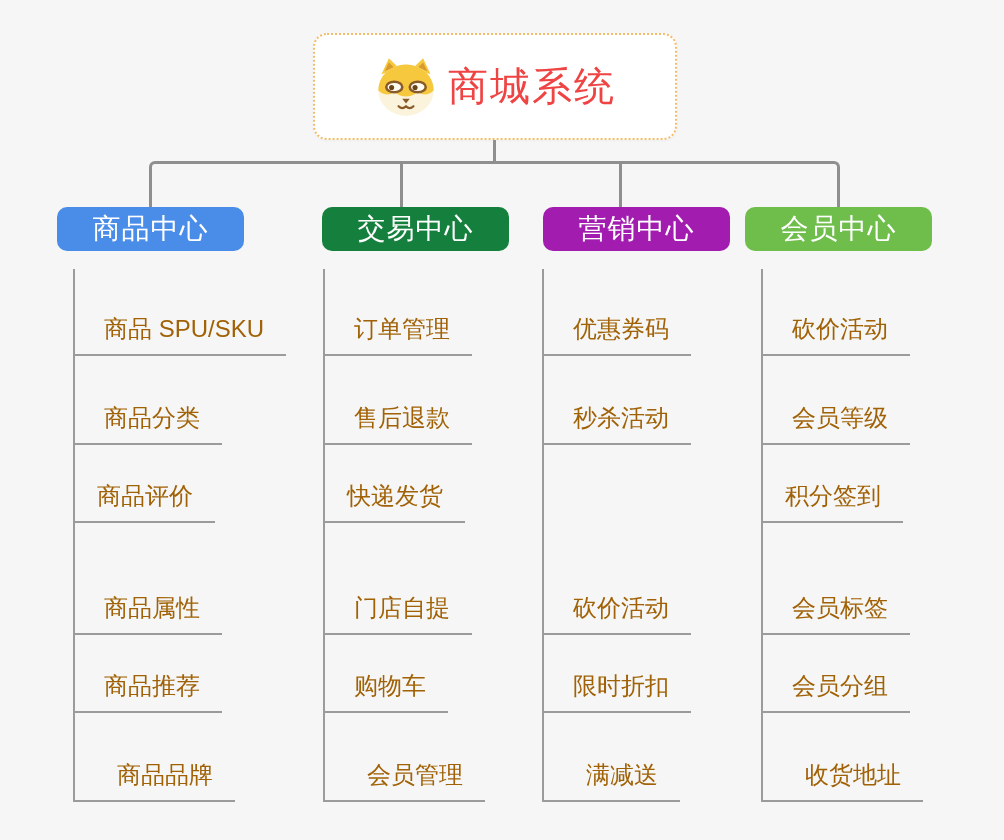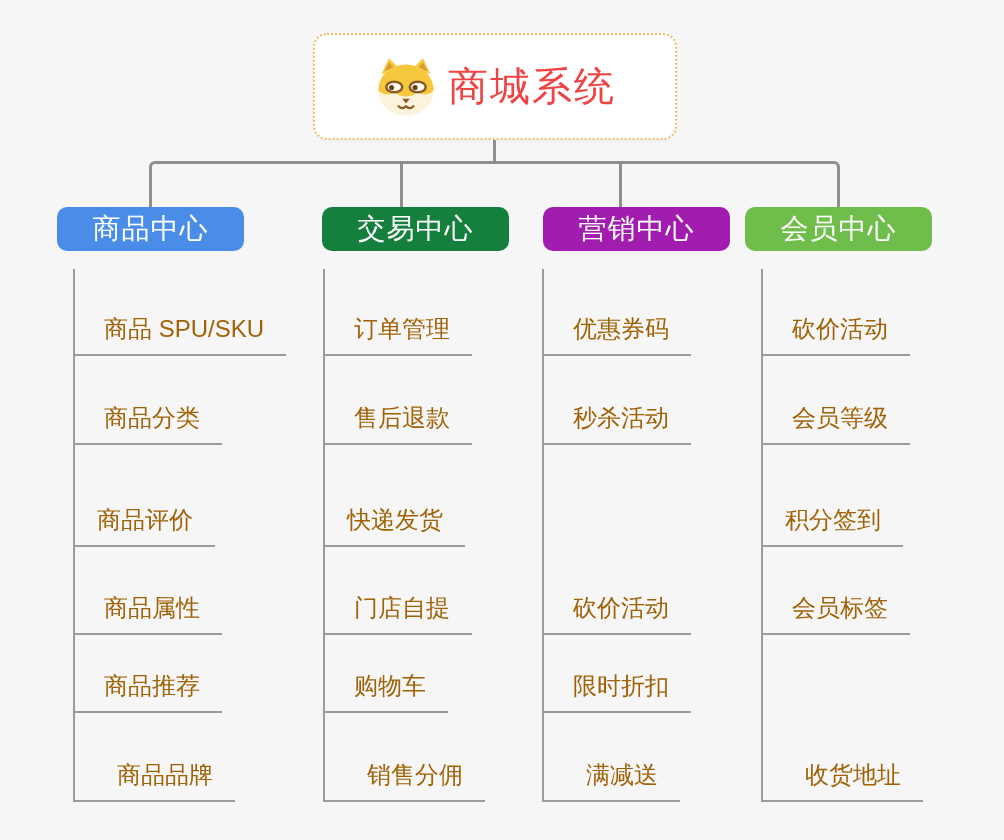--- a/index.html
+++ b/index.html
@@ -96,21 +96,21 @@
     display: inline-block;
     white-space: nowrap;
     font-size: 24px;
     line-height: 38px;
     color: #a16207;
     padding: 0 22px 6px 31px;
     border-bottom: 2px solid #9B9B9B;
   }
   .leaf.r1 { top: 41px; }
   .leaf.r2 { top: 130px; }
-  .leaf.r3 { top: 232px; padding-left: 24px; }
+  .leaf.r3 { top: 208px; padding-left: 24px; }
   .leaf.r4 { top: 320px; }
   .leaf.r5 { top: 398px; }
   .leaf.r6 { top: 487px; padding-left: 44px; }
 </style>
 </head>
 <body>
 
 <div class="canvas">
 
   <div class="root-node" style="border-color: rgb(244, 188, 105);">
@@ -152,34 +152,35 @@
     <div class="leaf r6">商品品牌</div>
   </div>
 
   <div class="col" style="left:323px">
     <div class="trunk"></div>
     <div class="leaf r1">订单管理</div>
     <div class="leaf r2">售后退款</div>
     <div class="leaf r3">快递发货</div>
     <div class="leaf r4">门店自提</div>
     <div class="leaf r5">购物车</div>
-    <div class="leaf r6">销售分佣</div>
+    <div class="leaf r6">会员管理</div>
   </div>
 
   <div class="col" style="left:542px">
     <div class="trunk"></div>
     <div class="leaf r1">优惠券码</div>
     <div class="leaf r2">秒杀活动</div>
     <div class="leaf r4">砍价活动</div>
     <div class="leaf r5">限时折扣</div>
     <div class="leaf r6">满减送</div>
   </div>
 
   <div class="col" style="left:761px">
     <div class="trunk"></div>
     <div class="leaf r1">砍价活动</div>
     <div class="leaf r2">会员等级</div>
     <div class="leaf r3">积分签到</div>
     <div class="leaf r4">会员标签</div>
+    <div class="leaf r5">会员分组</div>
     <div class="leaf r6">收货地址</div>
   </div>
 
 </div>
 
 </body></html>

